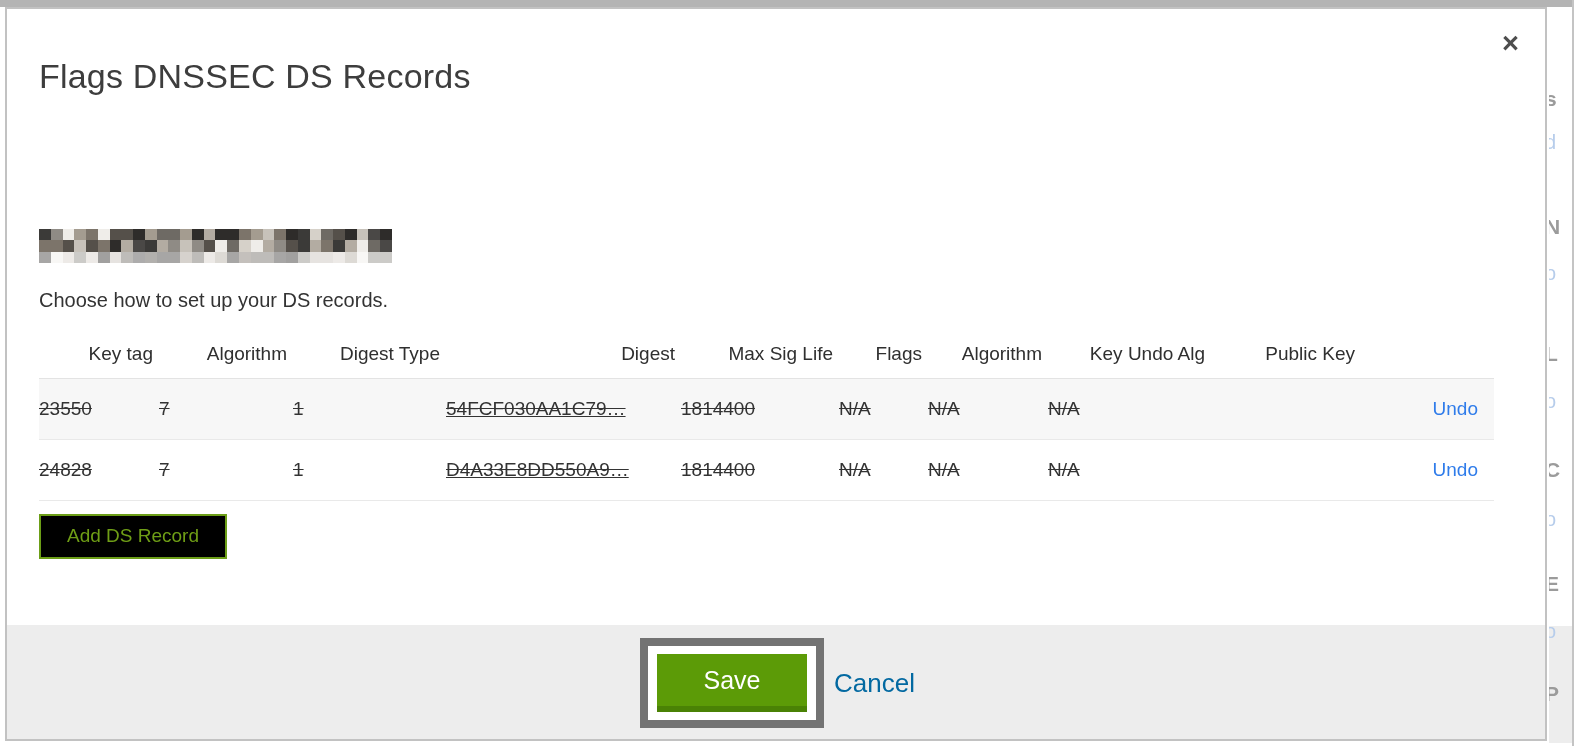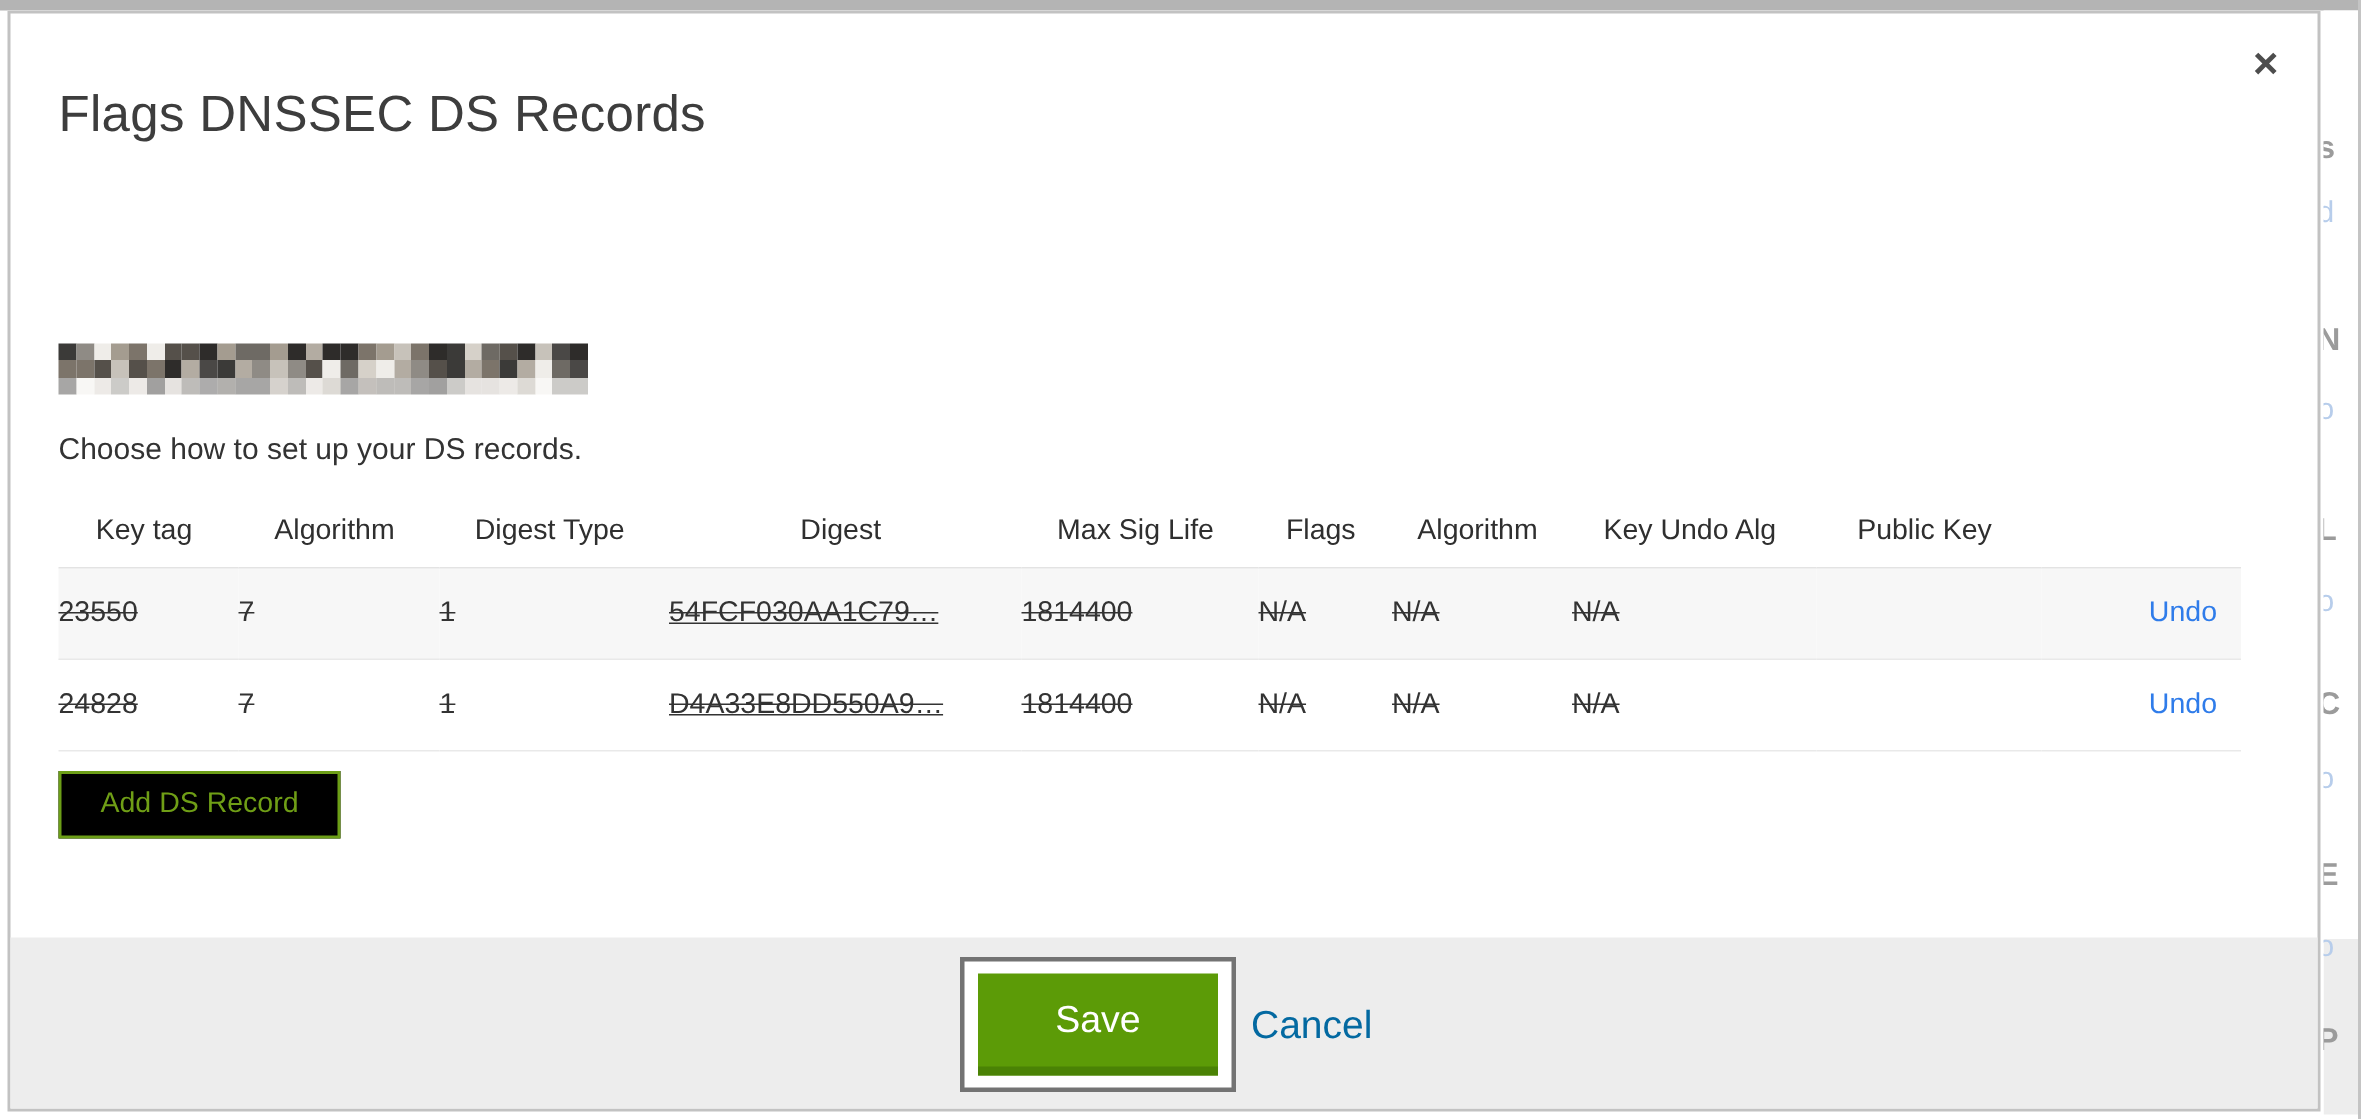--- a/index.html
+++ b/index.html
@@ -70,21 +70,21 @@
 
   
   .ds-table {
     position: absolute; left: 32px; top: 322px;
     width: 1455px;
     border-collapse: collapse;
     table-layout: fixed;
     font-size: 19px;
   }
   .ds-table th {
-    text-align: center; font-weight: normal; color: #2f2f2f;
+    text-align: right; font-weight: normal; color: #2f2f2f;
     padding: 12px 6px 13px 0;
     border-bottom: 1px solid #e3e3e3;
   }
   .ds-table td {
     padding: 0 6px 0 0;
     height: 61px;
     color: #333;
     border-bottom: 1px solid #e9e9e9;
   }
   .ds-table tbody tr:nth-child(odd)  { background: #f7f7f7; }
@@ -108,21 +108,21 @@
   }
 
   
   .modal-footer {
     position: absolute; left: 0; right: 0; bottom: 0; height: 114px;
     background: #ededed;
   }
   .annotation-box {
     position: absolute; left: 633px; top: 13px;
     width: 184px; height: 90px;
-    border: 3px solid #737373;
+    border: 8px solid #737373;
     background: #ffffff;
     padding: 8px 9px;
   }
   .save-btn {
     width: 100%; height: 100%;
     background: #5c9b07;
     border: none;
     border-bottom: 6px solid #4a8205;
     color: #ffffff;
     font-size: 25px;

